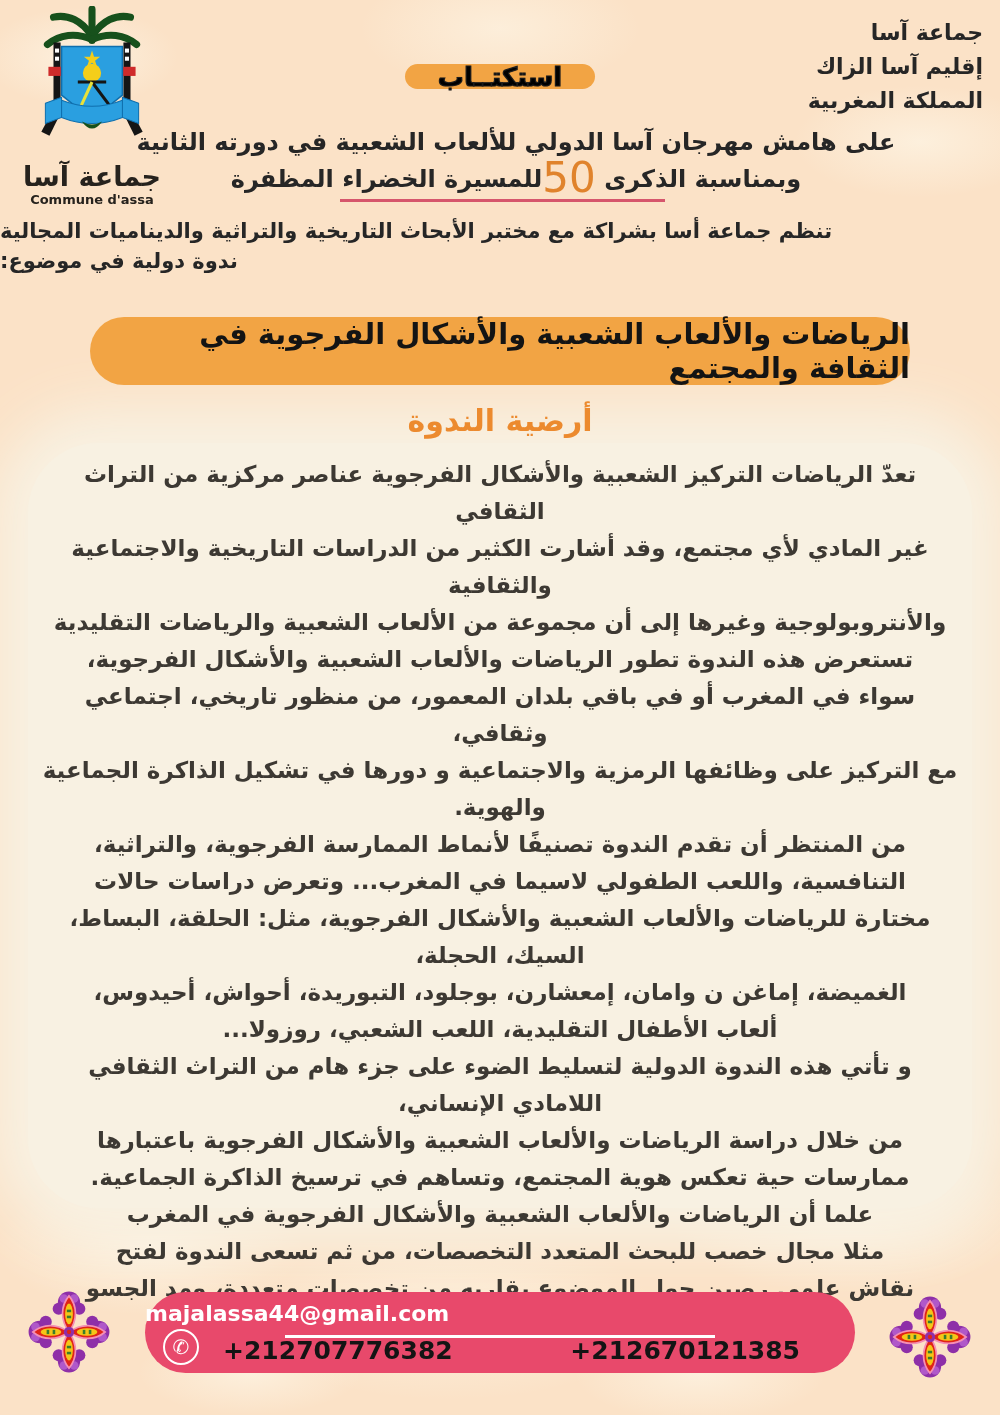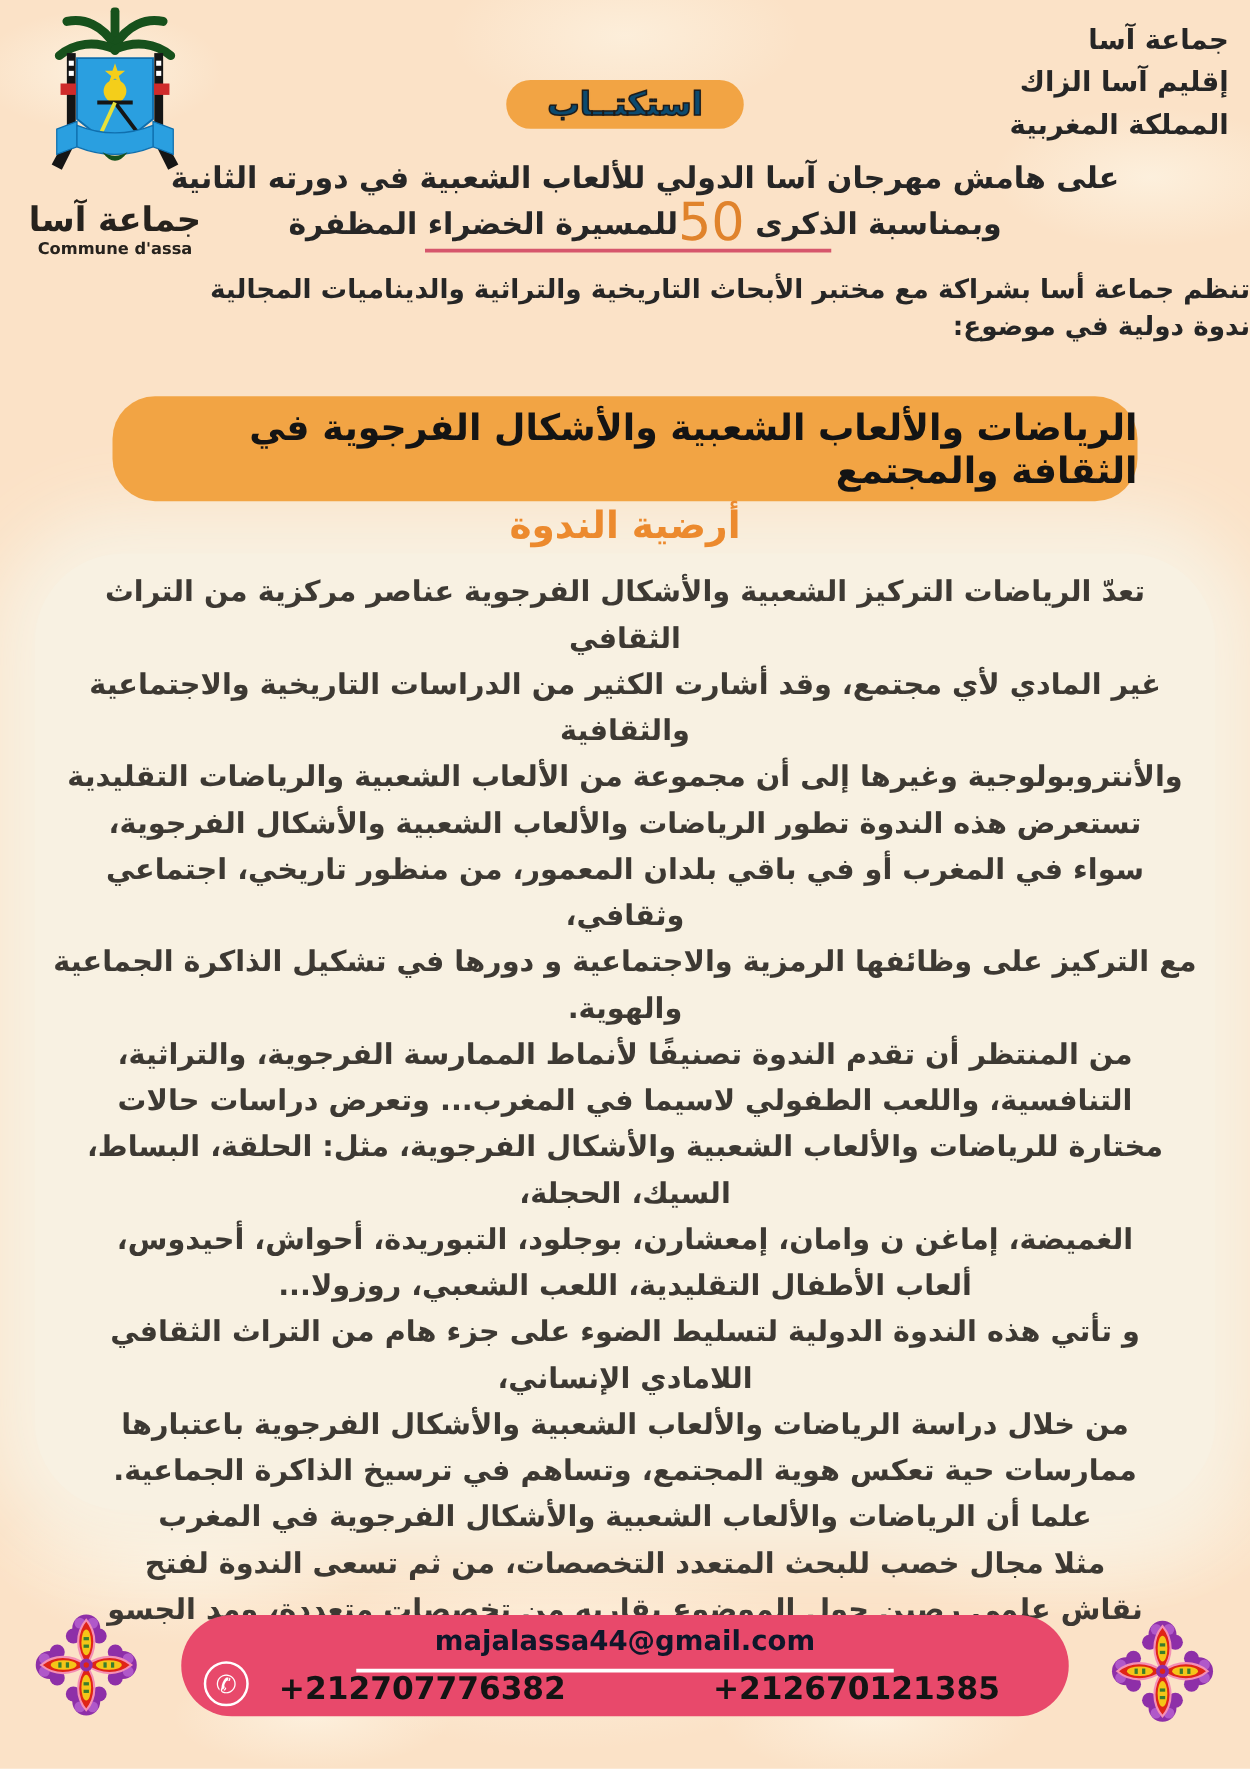--- a/index.html
+++ b/index.html
@@ -22,51 +22,51 @@
     background:#f8f1e2; border-radius:70px;
     box-shadow:0 0 55px 35px #f8f1e2;
   }
   
   .logo { position:absolute; left:12px; top:6px; width:160px; text-align:center; color:#26221d; }
   .logo-title { font-size:27px; font-weight:bold; line-height:30px; }
   .logo-sub { font-size:13px; font-weight:bold; }
   .region { position:absolute; right:17px; top:16px; text-align:right; direction:rtl;
     font-size:22px; font-weight:bold; color:#262626; line-height:34px; }
   .badge {
-    position:absolute; left:405px; top:64px; width:190px; height:39px;
+    position:absolute; left:405px; top:64px; width:190px; height:25px;
     background:#f2a444; border-radius:20px; display:flex; align-items:center; justify-content:center;
-    font-size:26px; font-weight:bold; color:#0c4a6e;
+    font-size:26px; font-weight:bold; color:#000000;
     -webkit-text-stroke:1.2px #1c1c1c; text-shadow:0 0 1px #1c1c1c;
   }
   .headline { position:absolute; left:0; right:0; top:124px; text-align:center; direction:rtl;
     font-size:24px; font-weight:bold; color:#262626; line-height:37px;padding-left:32px; }
   .num50 { font-size:42px; font-weight:400; color:#e0832c; line-height:0; vertical-align:-5px; letter-spacing:-2px;margin-top:40px; }
   .divider { position:absolute; left:340px; top:199px; width:325px; height:3px; background:#d6566c; }
-  .organizer { position:absolute; left:0; right:0; top:216px; text-align:right; direction:rtl;
+  .organizer { position:absolute; left:0; right:0; top:216px; text-align:left; direction:rtl;
     font-size:21px; font-weight:bold; color:#262626; line-height:30px; }
   
   .title-banner {
-    position:absolute; left:90px; right:90px; top:317px; height:84px;
+    position:absolute; left:90px; right:90px; top:317px; height:68px;
     background:#f2a444; border-radius:34px; direction:rtl;
     display:flex; align-items:center; justify-content:center;
     font-size:29px; font-weight:bold; color:#141414;
   }
   .section-heading { position:absolute; left:0; right:0; top:403px; text-align:center; direction:rtl;
     font-size:30px; font-weight:bold; color:#ec8a2e; }
   
   .body-text { position:absolute; left:40px; right:40px; top:456px; text-align:center; direction:rtl;
     font-size:23px; font-weight:bold; color:#3d3933; }
   .body-line { line-height:37px; }
   
   .footer-bar {
     position:absolute; left:145px; right:145px; top:1292px; height:81px;
     background:#e8496b; border-radius:41px;
   }
-  .email { position:absolute; left:0; right:0; top:9px; text-align:center;
-    font-size:22px; font-weight:bold; color:#0f172a; }
+  .email { position:absolute; left:0; right:0; top:9px; text-align:left;
+    font-size:22px; font-weight:bold; color:#ffffff; }
   .email-underline { position:absolute; left:50%; top:43px; transform:translateX(-50%);
     width:430px; height:3px; background:#fff; }
   .wa-icon { position:absolute; left:18px; top:37px; width:36px; height:36px;
     border:2.5px solid #fff; border-radius:50%; display:flex; align-items:center; justify-content:center;
     color:#fff; font-size:20px; }
   .phone-left { position:absolute; left:78px; top:44px; font-size:25px; font-weight:bold; color:#141414; }
   .phone-right { position:absolute; right:55px; top:44px; font-size:25px; font-weight:bold; color:#141414; }
   .flower { position:absolute; width:86px; height:86px; }
   .flower-left { left:26px; top:1289px; }
   .flower-right { left:887px; top:1294px; }

